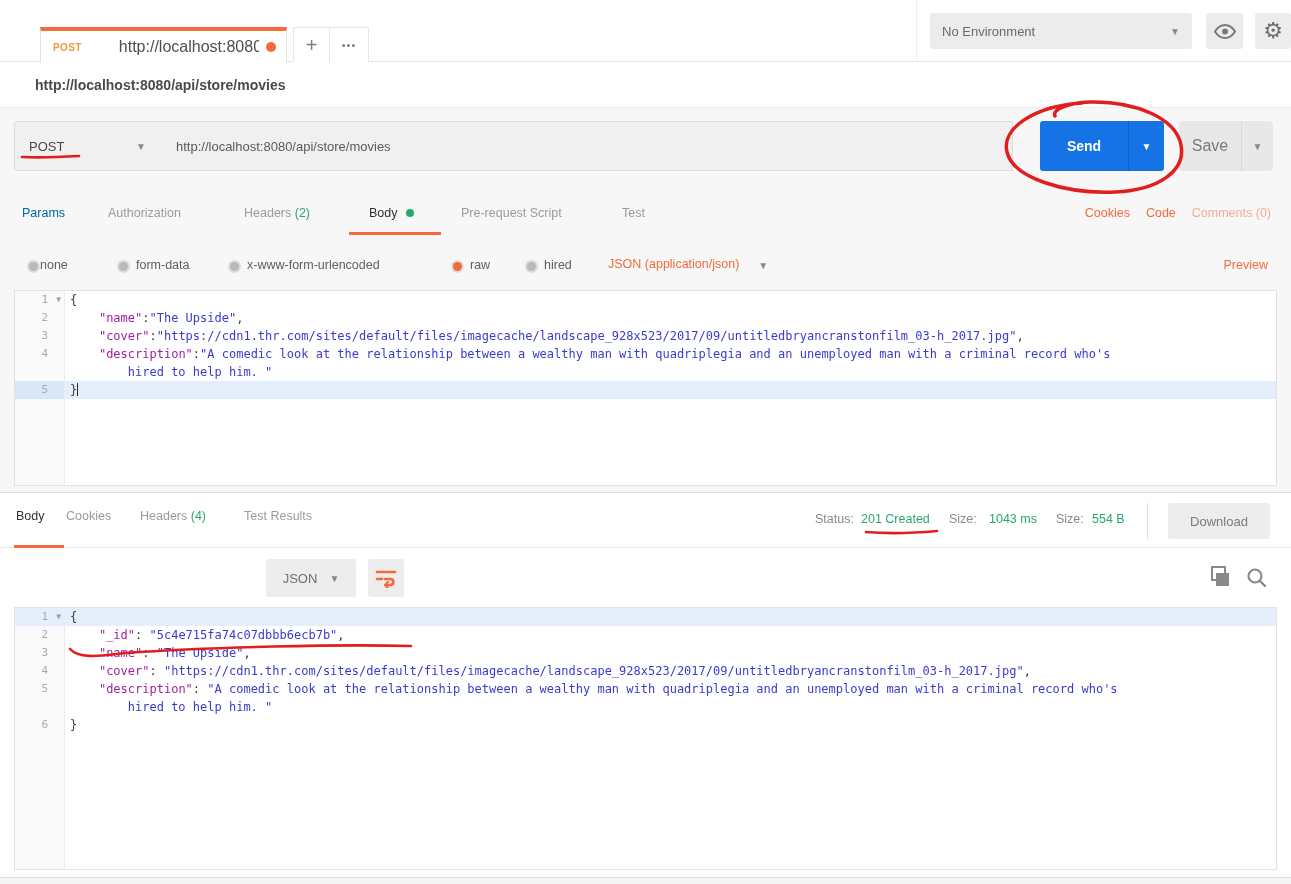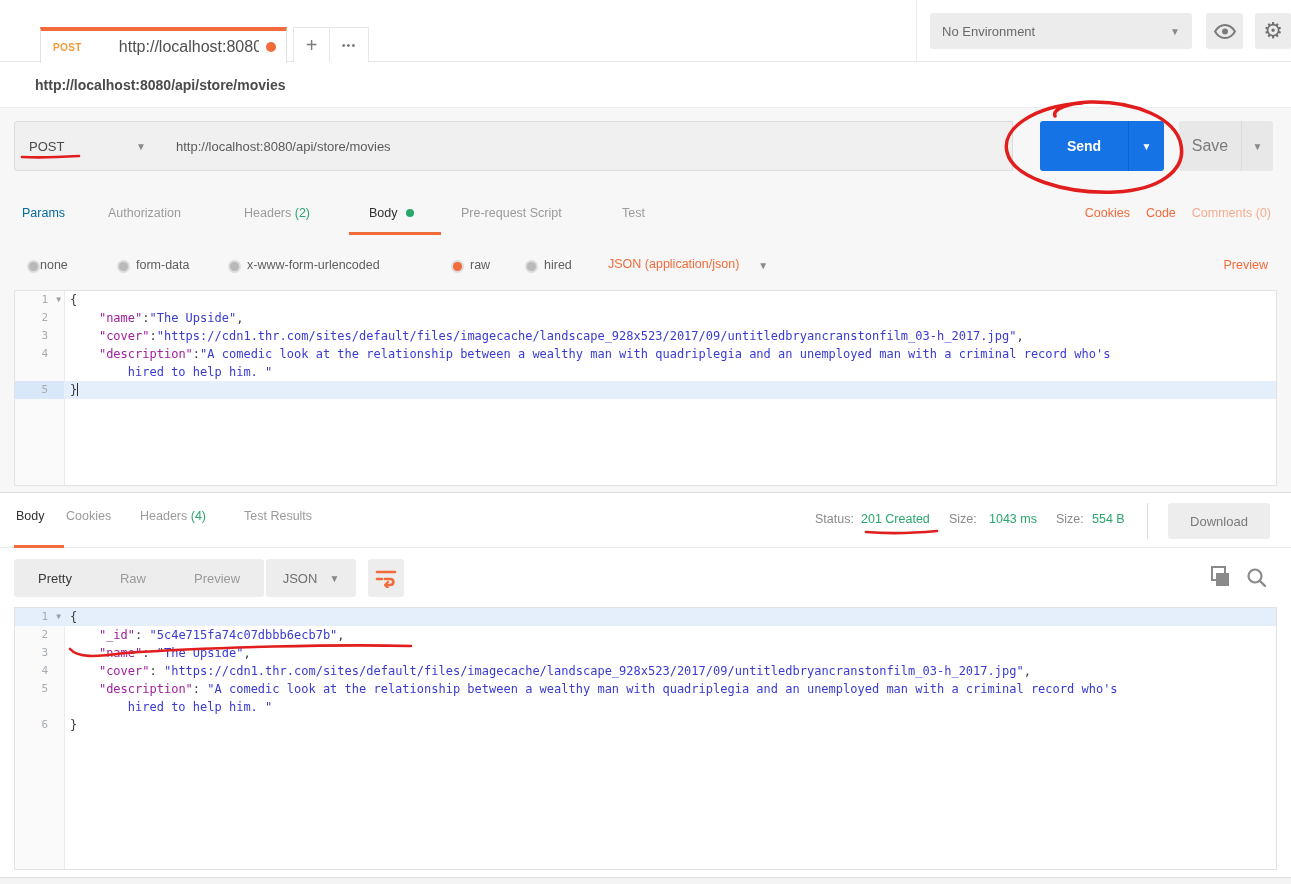--- a/index.html
+++ b/index.html
@@ -199,25 +199,20 @@
     <span class="stat-value" style="left:861px">201 Created</span>
     <span class="stat-label" style="left:949px">Size:</span>
     <span class="stat-value" style="left:989px">1043 ms</span>
     <span class="stat-label" style="left:1056px">Size:</span>
     <span class="stat-value" style="left:1092px">554 B</span>
     <div class="stat-divider"></div>
     <div class="download-btn">Download</div>
   </div>
 
   <div class="resp-toolbar">
-    <div class="view-group">
-      <span class="view-item active">Pretty</span>
-      <span class="view-item">Raw</span>
-      <span class="view-item">Preview</span>
-    </div>
     <div class="fmt-select">
       <span>JSON</span>
       <span class="caret">▼</span>
     </div>
     <div class="wrap-btn">
       <svg width="22" height="20" viewBox="0 0 22 20">
         <path d="M2,4 H20" stroke="#f26b3a" stroke-width="2.6" fill="none" stroke-linecap="round"></path>
         <path d="M2,11 H7" stroke="#f26b3a" stroke-width="2.6" fill="none" stroke-linecap="round"></path>
         <path d="M10,11 H15 C19.5,11 19.5,17 15,17 H11" stroke="#f26b3a" stroke-width="2.6" fill="none" stroke-linecap="round"></path>
         <path d="M13,14 L10,17 L13,20" stroke="#f26b3a" stroke-width="2.2" fill="none" stroke-linecap="round" stroke-linejoin="round"></path>

